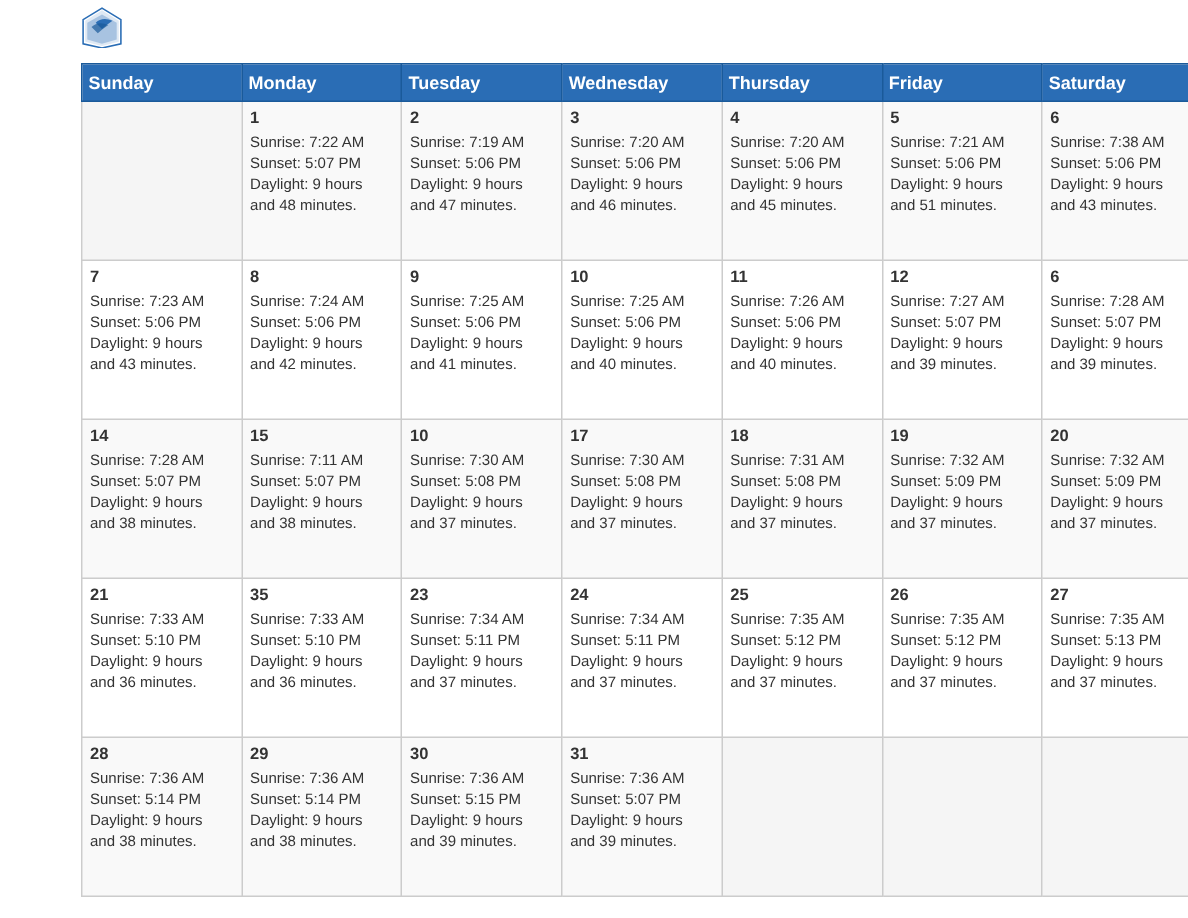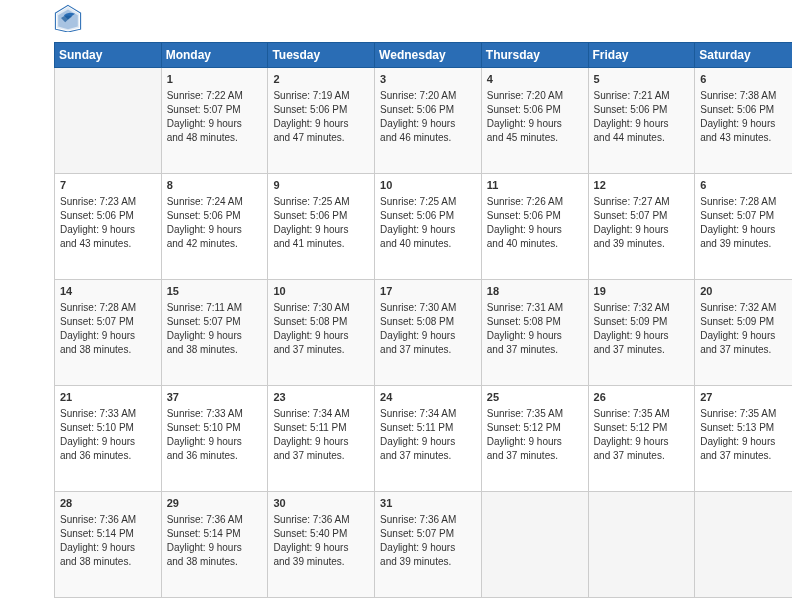--- a/index.html
+++ b/index.html
@@ -161,21 +161,21 @@
             <div>Sunrise: 7:20 AM</div>
             <div>Sunset: 5:06 PM</div>
             <div>Daylight: 9 hours</div>
             <div>and 45 minutes.</div>
           </td>
           <td>
             <span class="day-number">5</span>
             <div>Sunrise: 7:21 AM</div>
             <div>Sunset: 5:06 PM</div>
             <div>Daylight: 9 hours</div>
-            <div>and 44 minutes.</div>
+            <div>and 51 minutes.</div>
           </td>
           <td>
             <span class="day-number">6</span>
             <div>Sunrise: 7:38 AM</div>
             <div>Sunset: 5:06 PM</div>
             <div>Daylight: 9 hours</div>
             <div>and 43 minutes.</div>
           </td>
         </tr>
         <tr>
@@ -282,21 +282,21 @@
         </tr>
         <tr>
           <td>
             <span class="day-number">21</span>
             <div>Sunrise: 7:33 AM</div>
             <div>Sunset: 5:10 PM</div>
             <div>Daylight: 9 hours</div>
             <div>and 36 minutes.</div>
           </td>
           <td>
-            <span class="day-number">37</span>
+            <span class="day-number">35</span>
             <div>Sunrise: 7:33 AM</div>
             <div>Sunset: 5:10 PM</div>
             <div>Daylight: 9 hours</div>
             <div>and 36 minutes.</div>
           </td>
           <td>
             <span class="day-number">23</span>
             <div>Sunrise: 7:34 AM</div>
             <div>Sunset: 5:11 PM</div>
             <div>Daylight: 9 hours</div>
@@ -342,21 +342,21 @@
           <td>
             <span class="day-number">29</span>
             <div>Sunrise: 7:36 AM</div>
             <div>Sunset: 5:14 PM</div>
             <div>Daylight: 9 hours</div>
             <div>and 38 minutes.</div>
           </td>
           <td>
             <span class="day-number">30</span>
             <div>Sunrise: 7:36 AM</div>
-            <div>Sunset: 5:40 PM</div>
+            <div>Sunset: 5:15 PM</div>
             <div>Daylight: 9 hours</div>
             <div>and 39 minutes.</div>
           </td>
           <td>
             <span class="day-number">31</span>
             <div>Sunrise: 7:36 AM</div>
             <div>Sunset: 5:07 PM</div>
             <div>Daylight: 9 hours</div>
             <div>and 39 minutes.</div>
           </td>

